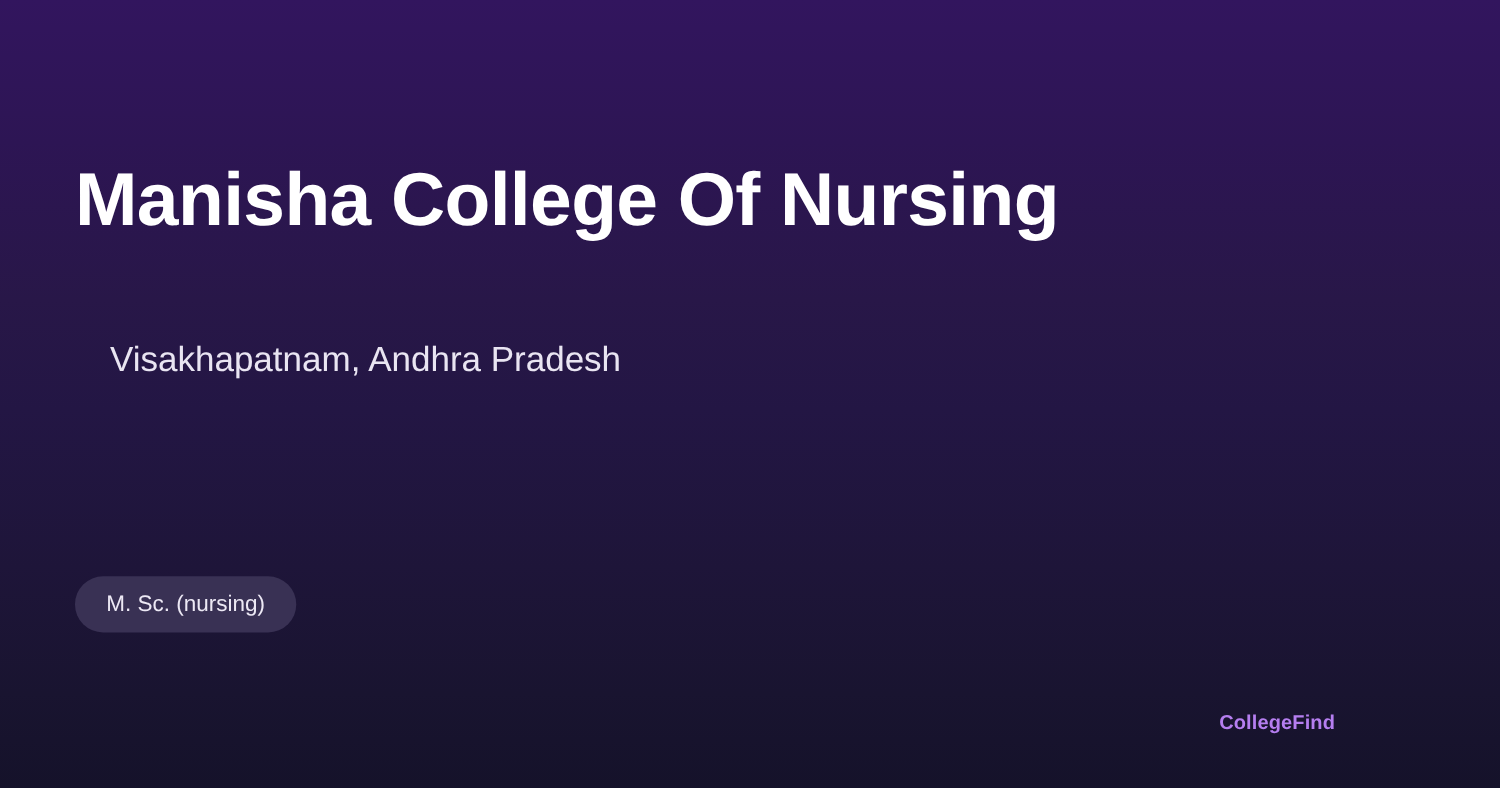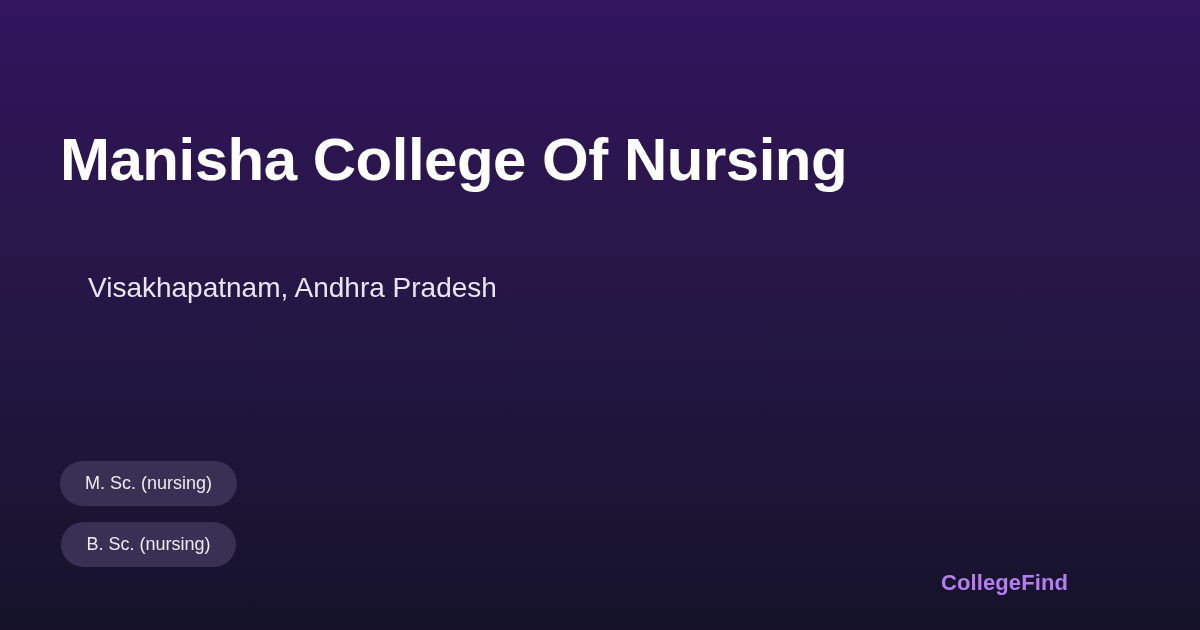--- a/index.html
+++ b/index.html
@@ -94,39 +94,38 @@
     color: #ede9f5;
     font-size: 18px;
     font-weight: normal;
     white-space: nowrap;
   }
 
   .brand {
     position: absolute;
     right: 132px;
     top: 570px;
-    font-size: 22px;
+    font-size: 16px;
     font-weight: bold;
     letter-spacing: 0.1px;
     color: #b57ef0;
     white-space: nowrap;
   }
 </style>
 </head>
 <body>
 
 <div class="card">
   <div class="content">
 
     <h1 class="title">Manisha College Of Nursing</h1>
 
     <div class="location">Visakhapatnam, Andhra Pradesh</div>
 
 
     <div class="tags">
       <span class="tag">M. Sc. (nursing)</span>
-      <span class="tag">B. Sc. (nursing)</span>
     </div>
 
   </div>
 
   <div class="brand">CollegeFind</div>
 </div>
 
 </body></html>

